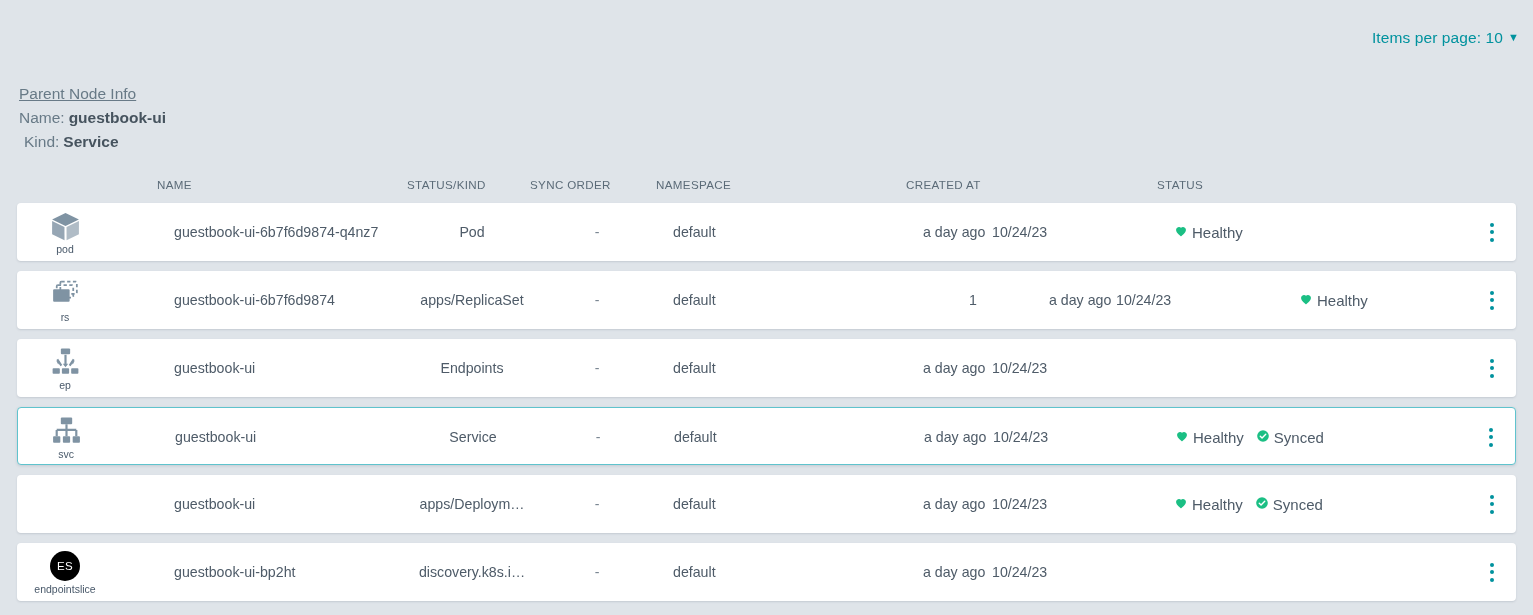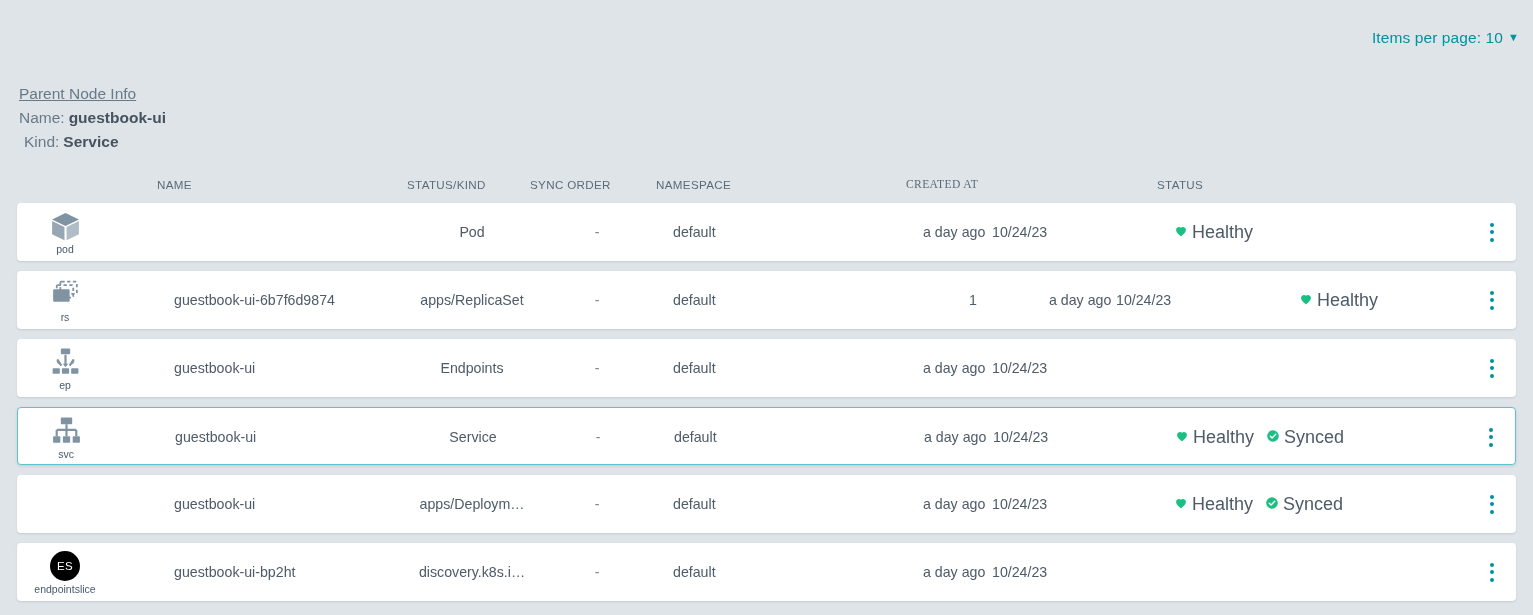--- a/index.html
+++ b/index.html
@@ -71,21 +71,21 @@
     position: absolute;
     font-size: 11.6px;
     color: #5b6b78;
     letter-spacing: .35px;
     white-space: nowrap;
   }
   .ch-name      { left: 157px; }
   .ch-groupkind { left: 407px; }
   .ch-syncorder { left: 530px; }
   .ch-namespace { left: 656px; }
-  .ch-createdat { left: 906px; font-family: Liberation Serif, serif; }
+  .ch-createdat { left: 906px; }
   .ch-status    { left: 1157px; }
 
   
   .rows {
     position: absolute;
     left: 17px;
     top: 203px;
     width: 1499px;
   }
   .row {
@@ -158,21 +158,21 @@
   .c-status    { left: 1157px; gap: 5px; }
   .c-status.shift { left: 1282px; }
 
   .status-group {
     display: inline-flex;
     align-items: center;
     gap: 4px;
     margin-right: 7px;
   }
   .status-group:last-child { margin-right: 0; }
-  .status-text { color: #4e5b68; font-size: 18px; text-align: center; }
+  .status-text { color: #4e5b68; font-size: 15px; text-align: center; }
 
   
   .kebab {
     position: absolute;
     right: 14px;
     top: 0;
     height: 58px;
     width: 20px;
     display: flex;
     flex-direction: column;
@@ -225,20 +225,21 @@
     <div class="icon-cell">
       <div class="icon-glyph">
             <svg width="33" height="33" viewBox="0 0 32 32">
         <path d="M16 3 L29 9.2 L16 15.4 L3 9.2 Z" fill="#7f93a3"></path>
         <path d="M3 10.6 L15 16.6 L15 29.4 L3 23.4 Z" fill="#7f93a3" opacity=".82"></path>
         <path d="M29 10.6 L17 16.6 L17 29.4 L29 23.4 Z" fill="#7f93a3" opacity=".62"></path>
       </svg>
           </div>
       <div class="icon-label">pod</div>
     </div>
+    <div class="cell c-name">guestbook-ui-6b7f6d9874-q4nz7</div>
     <div class="cell c-groupkind">Pod</div>
     <div class="cell c-syncorder">
           <span class="dash">-</span>
         </div>
     <div class="cell c-namespace">default</div>
 
     <div class="cell c-ago">a day ago</div>
     <div class="cell c-date">10/24/23</div>
     <div class="cell c-status">
           <span class="status-group">

